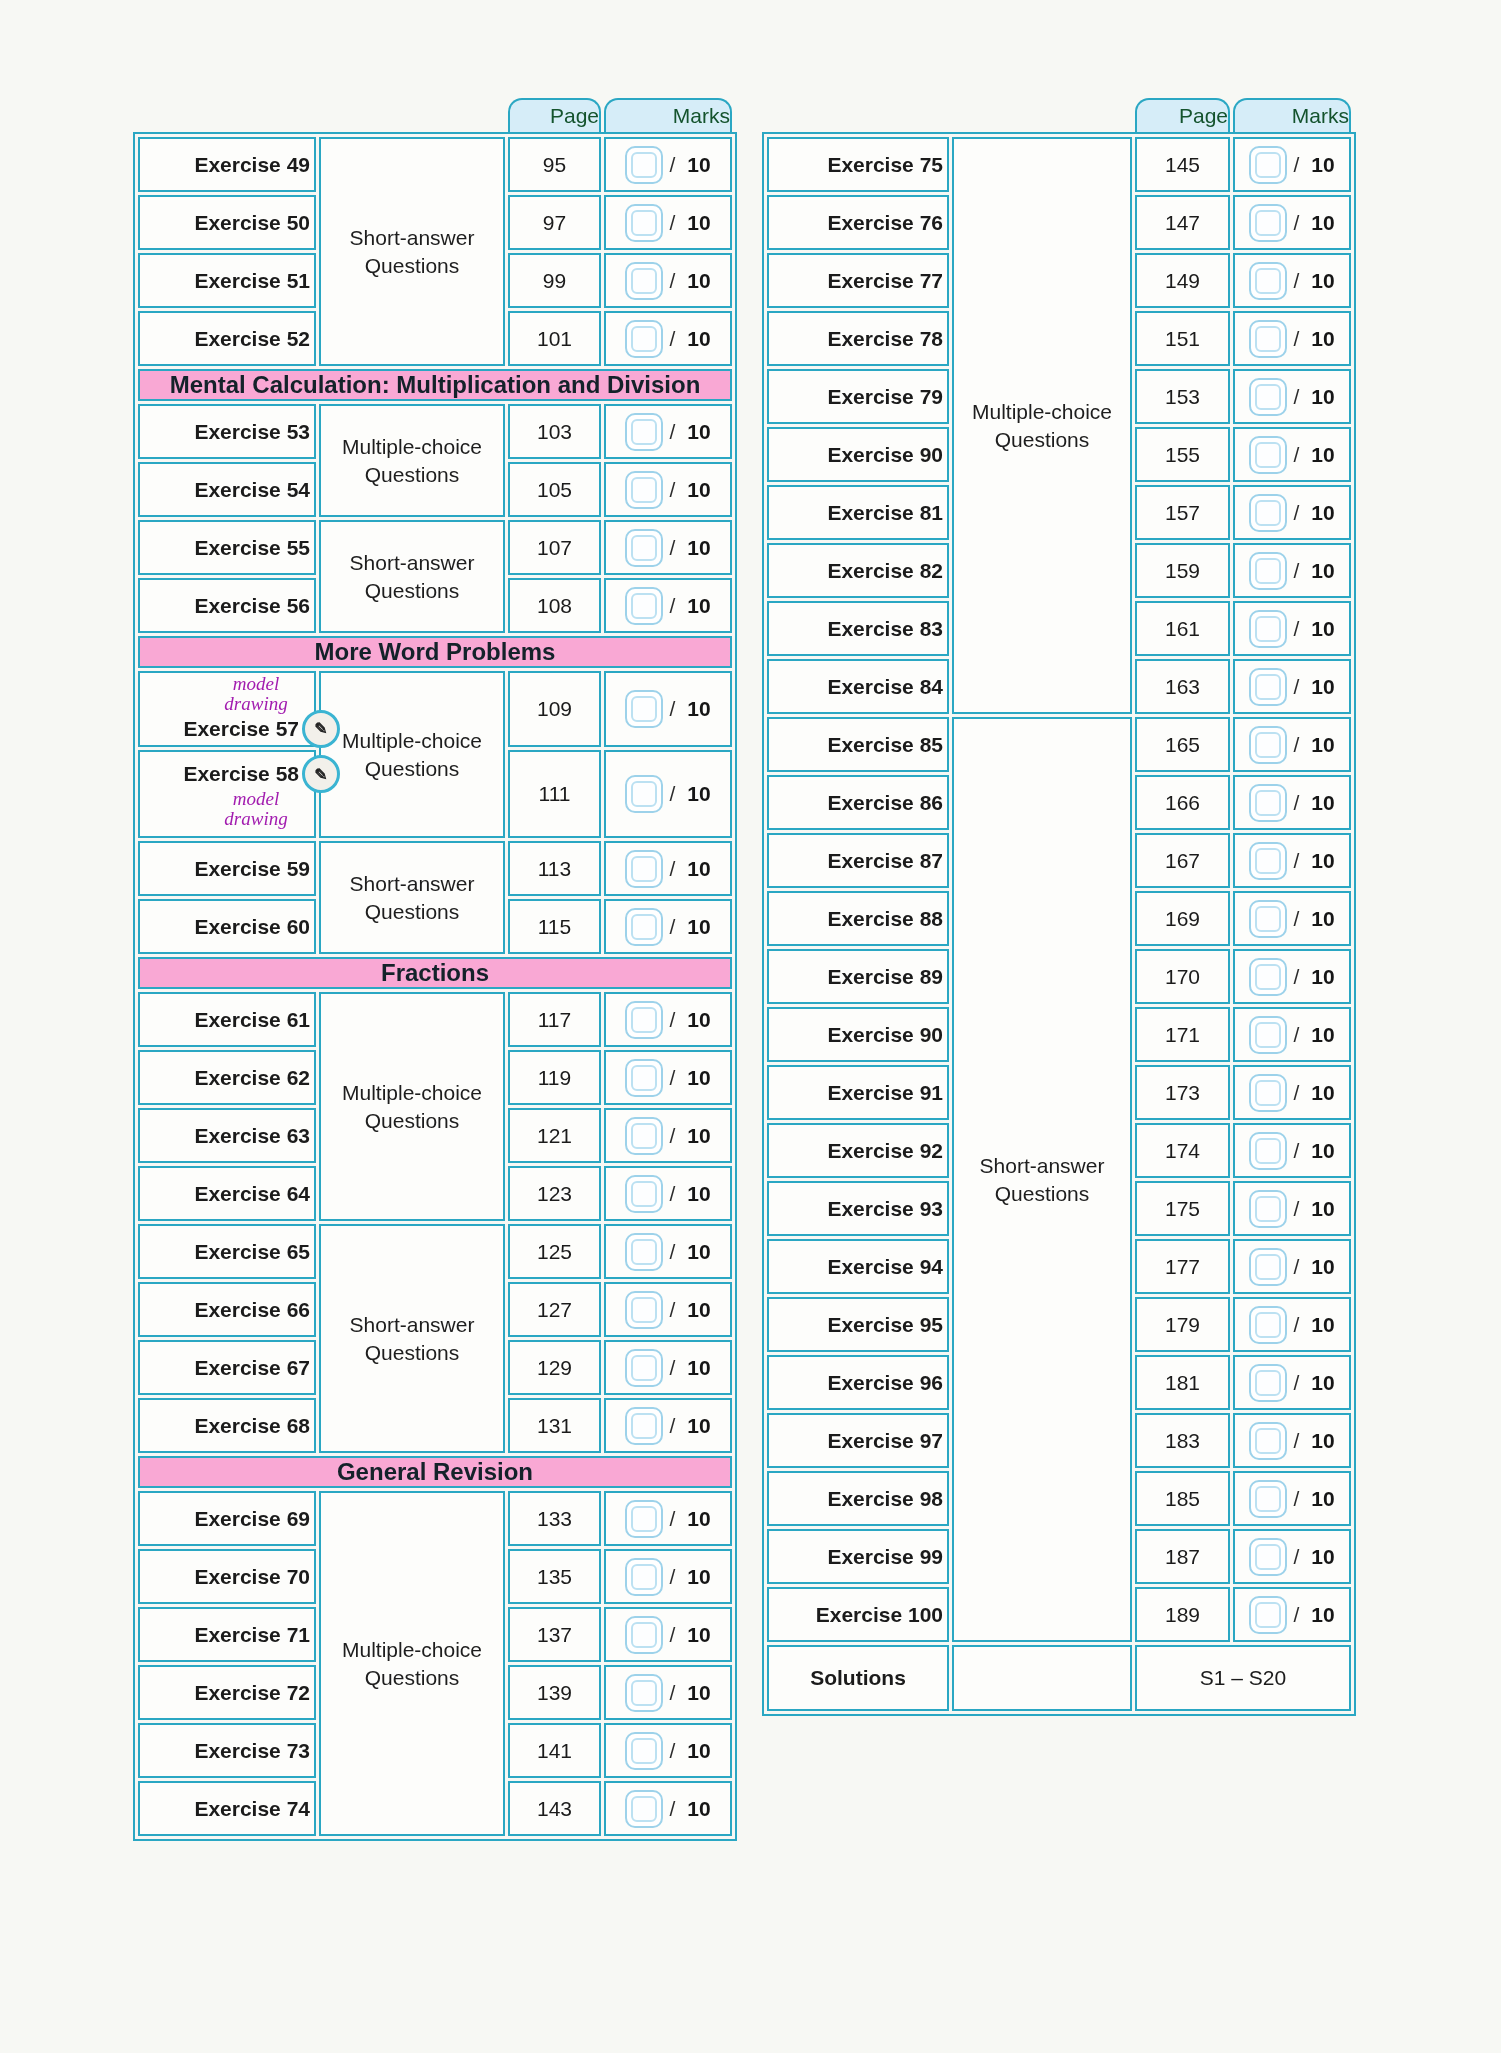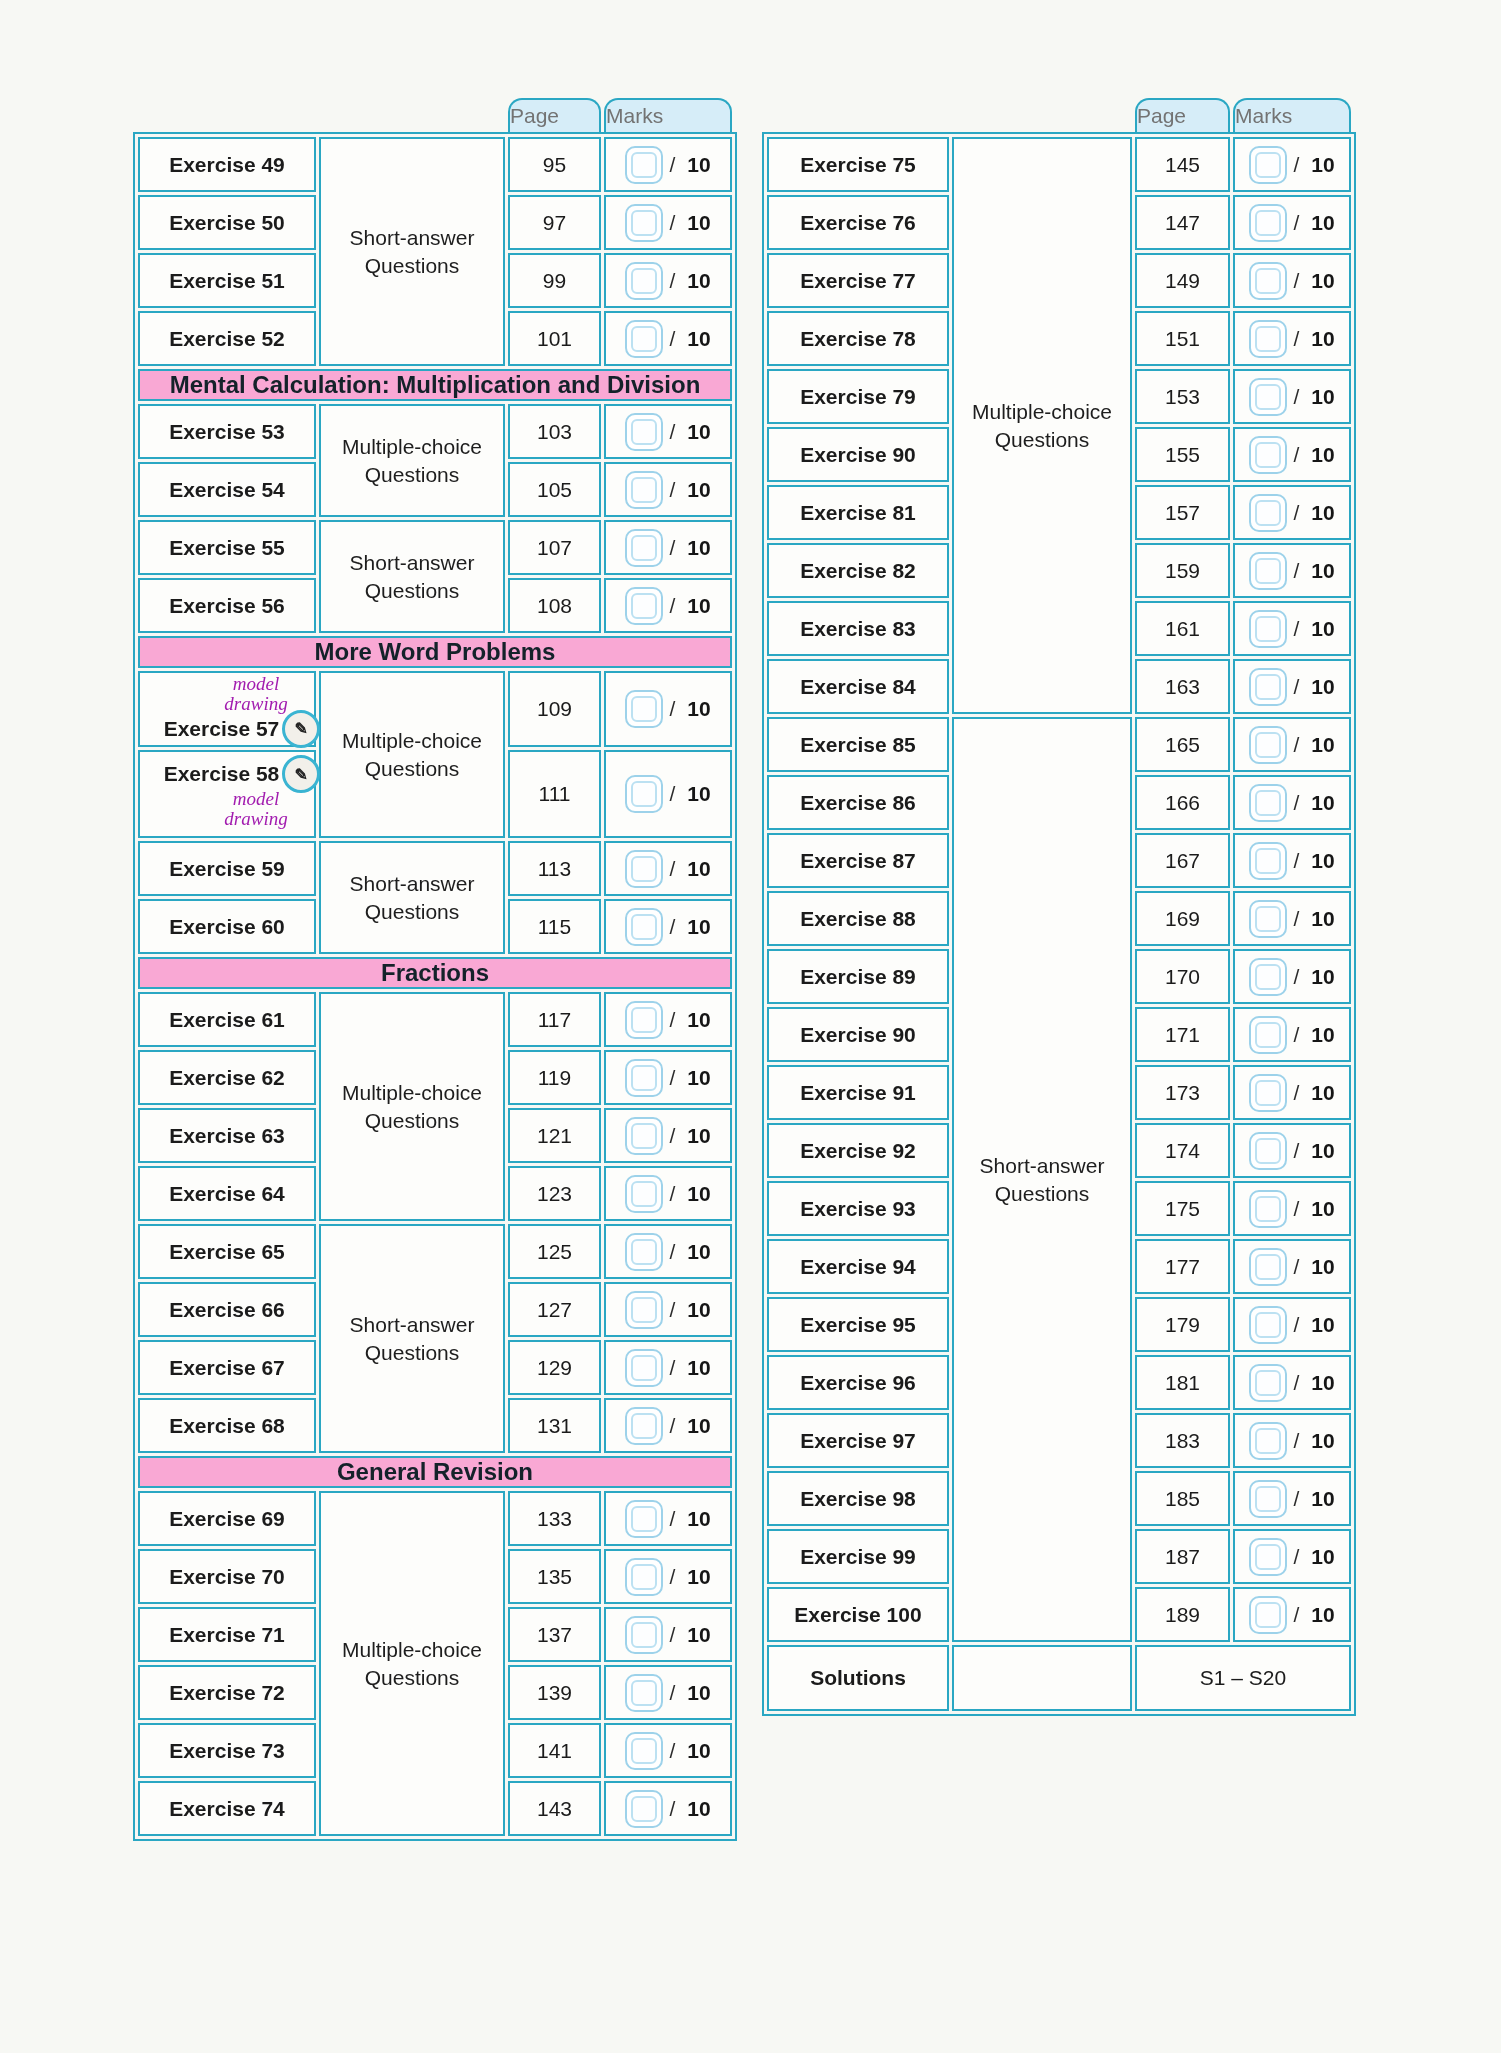--- a/index.html
+++ b/index.html
@@ -18,22 +18,22 @@
   #left-wrap{left:133px;top:132px;}
   #right-wrap{left:762px;top:132px;}
 
   
   .tab{
     position:absolute;top:-34px;height:34px;
     background:#d6edf8;
     border:2px solid #2aa7c3;border-bottom:none;
     border-radius:14px 14px 0 0;
     box-sizing:border-box;
-    display:flex;align-items:center;justify-content:flex-start;
-    font-size:21px;color:#737373;
+    display:flex;align-items:center;justify-content:flex-end;
+    font-size:21px;color:#14532d;
   }
 
   table{
     border-collapse:separate;
     border-spacing:3px;
     border:2px solid #2aa7c3;
     table-layout:fixed;
     background:transparent;
   }
   td{
@@ -77,21 +77,21 @@
   .total{font-weight:bold;font-size:21px;color:#161616;margin-left:8px;}
 
   .annot{
     font-family:"Liberation Serif", serif;
     font-style:italic;font-weight:normal;
     font-size:19px;color:#a21caf;
     line-height:1.05;
     padding-left:58px;
   }
   .label-line{
-    display:flex;align-items:center;justify-content:center;
+    display:flex;align-items:center;justify-content:flex-end;
     position:relative;
   }
   .md-icon{
     display:inline-flex;align-items:center;justify-content:center;
     width:32px;height:32px;
     margin:-4px -30px -4px 3px;
     border:3px solid #3ab4d2;border-radius:50%;
     background:#f2f0ea;
     font-size:16px;color:#222;
     position:relative;z-index:4;

